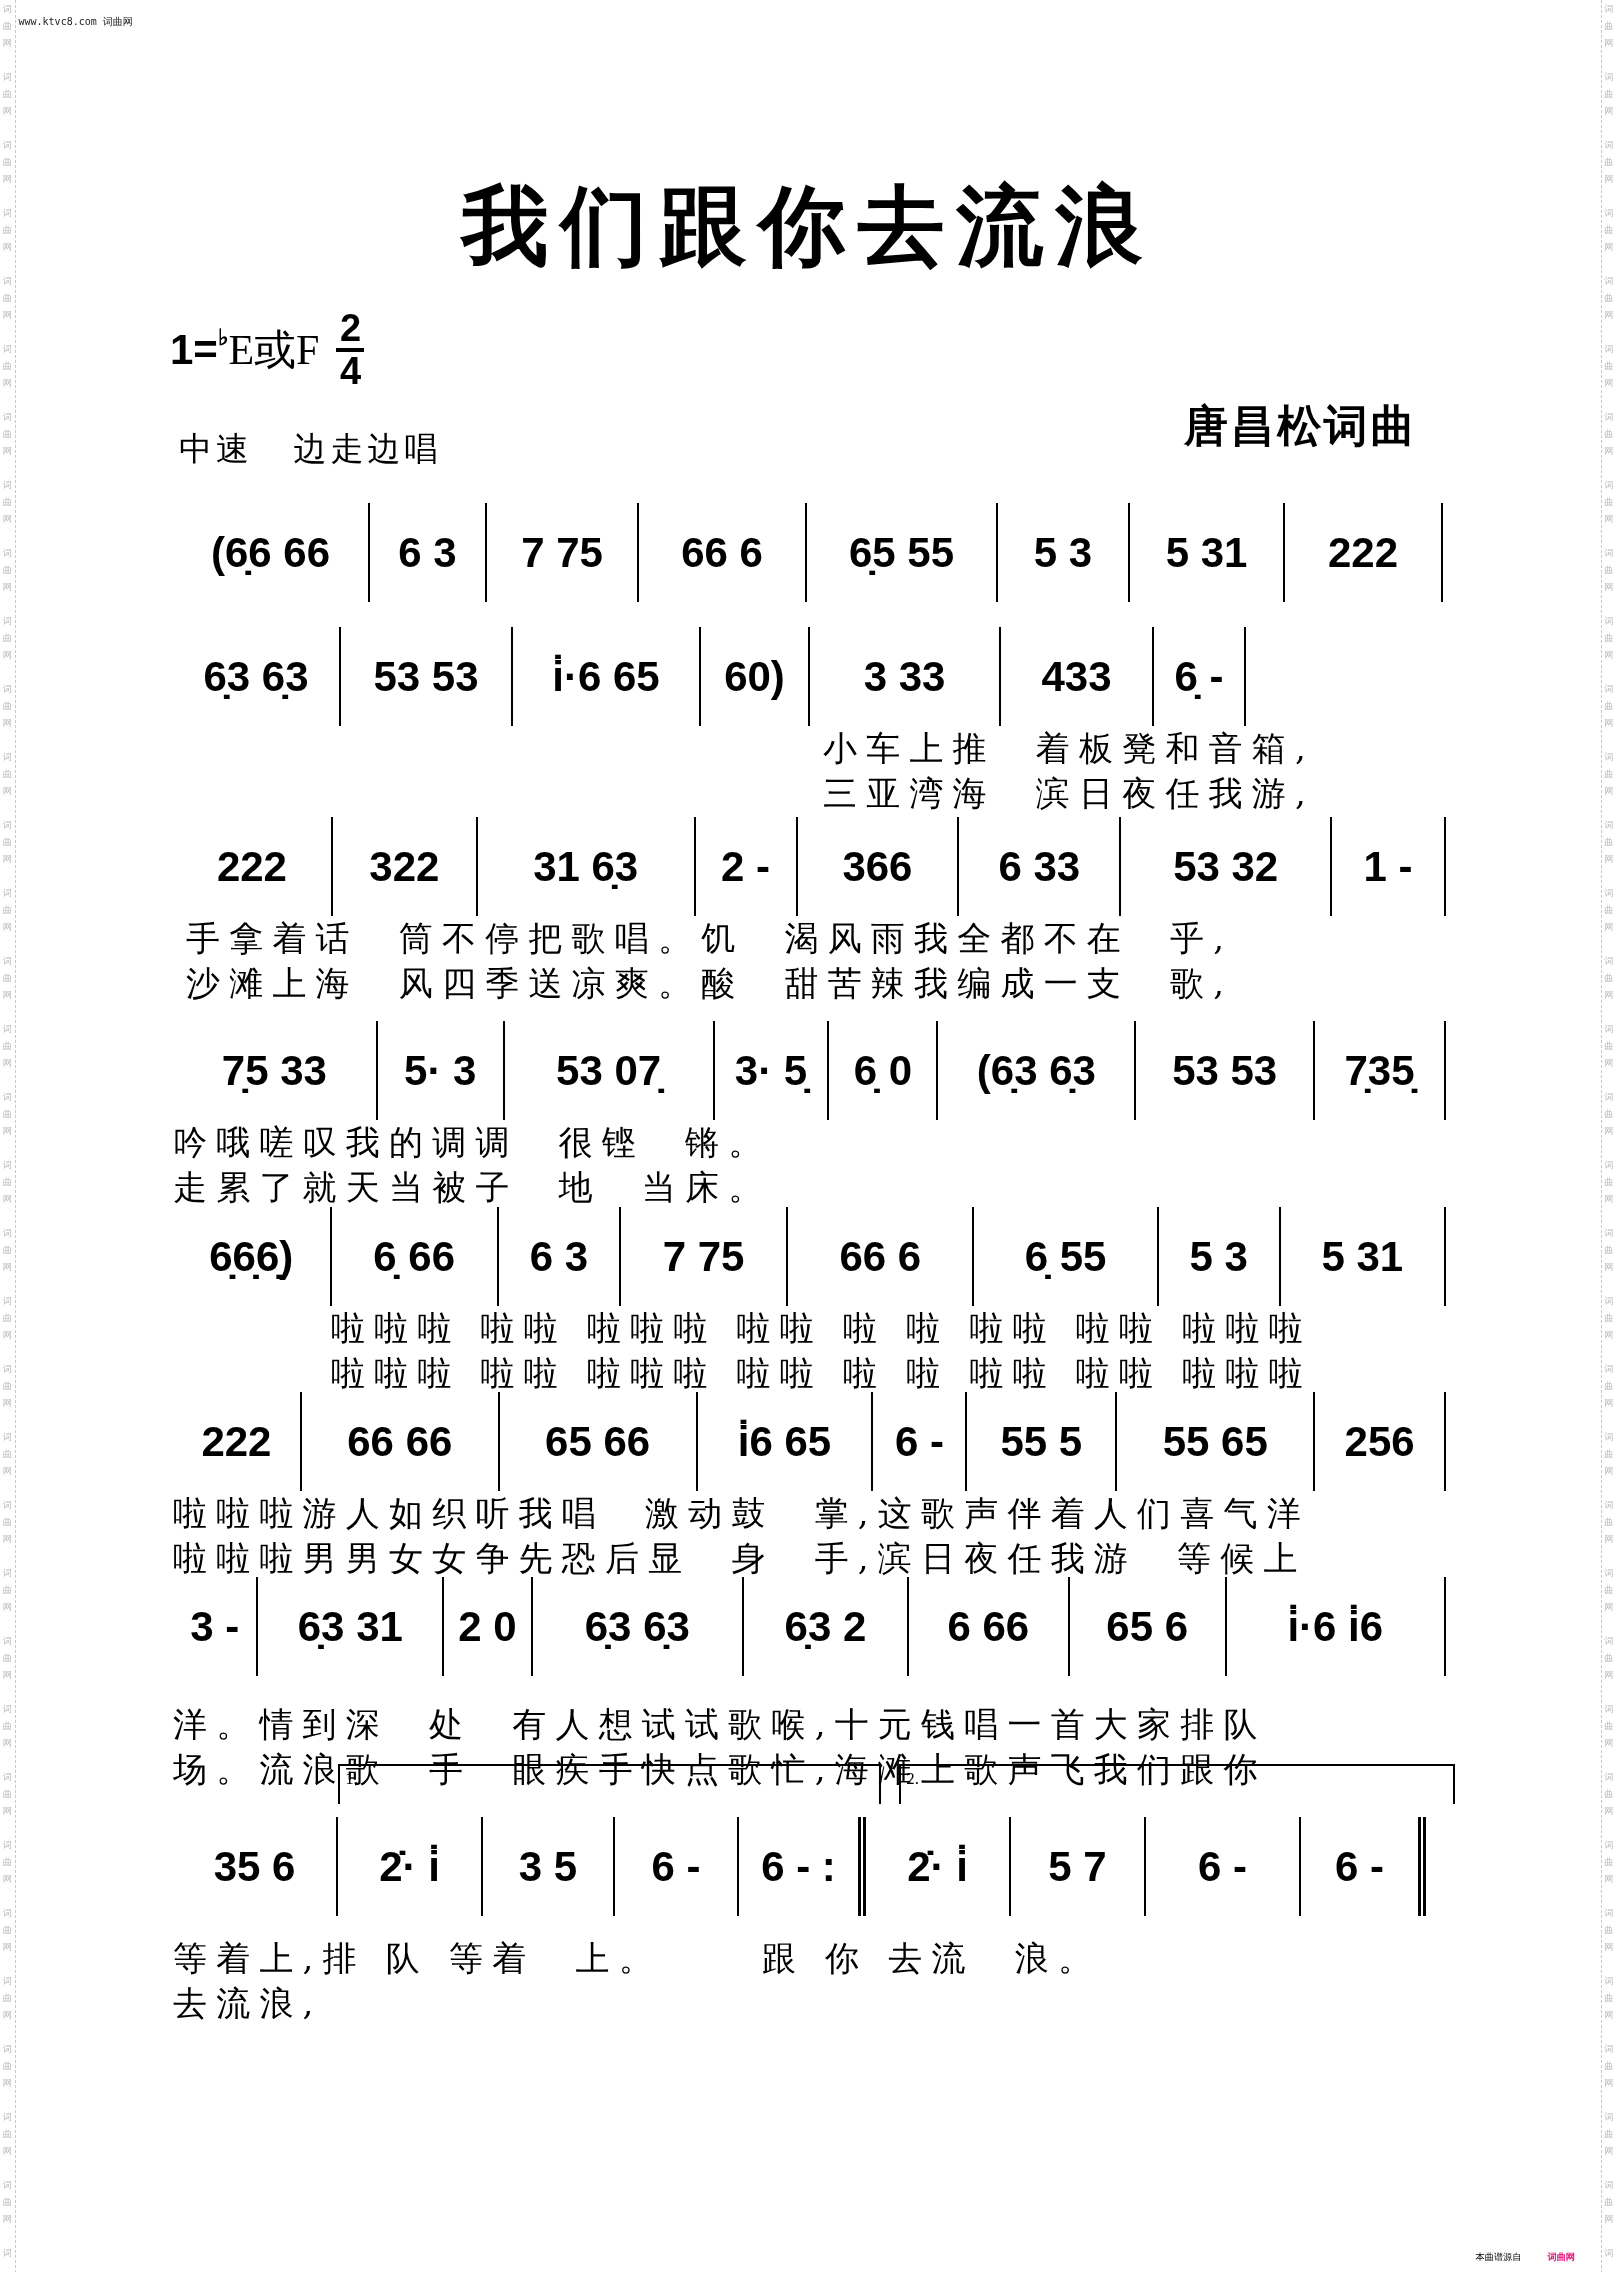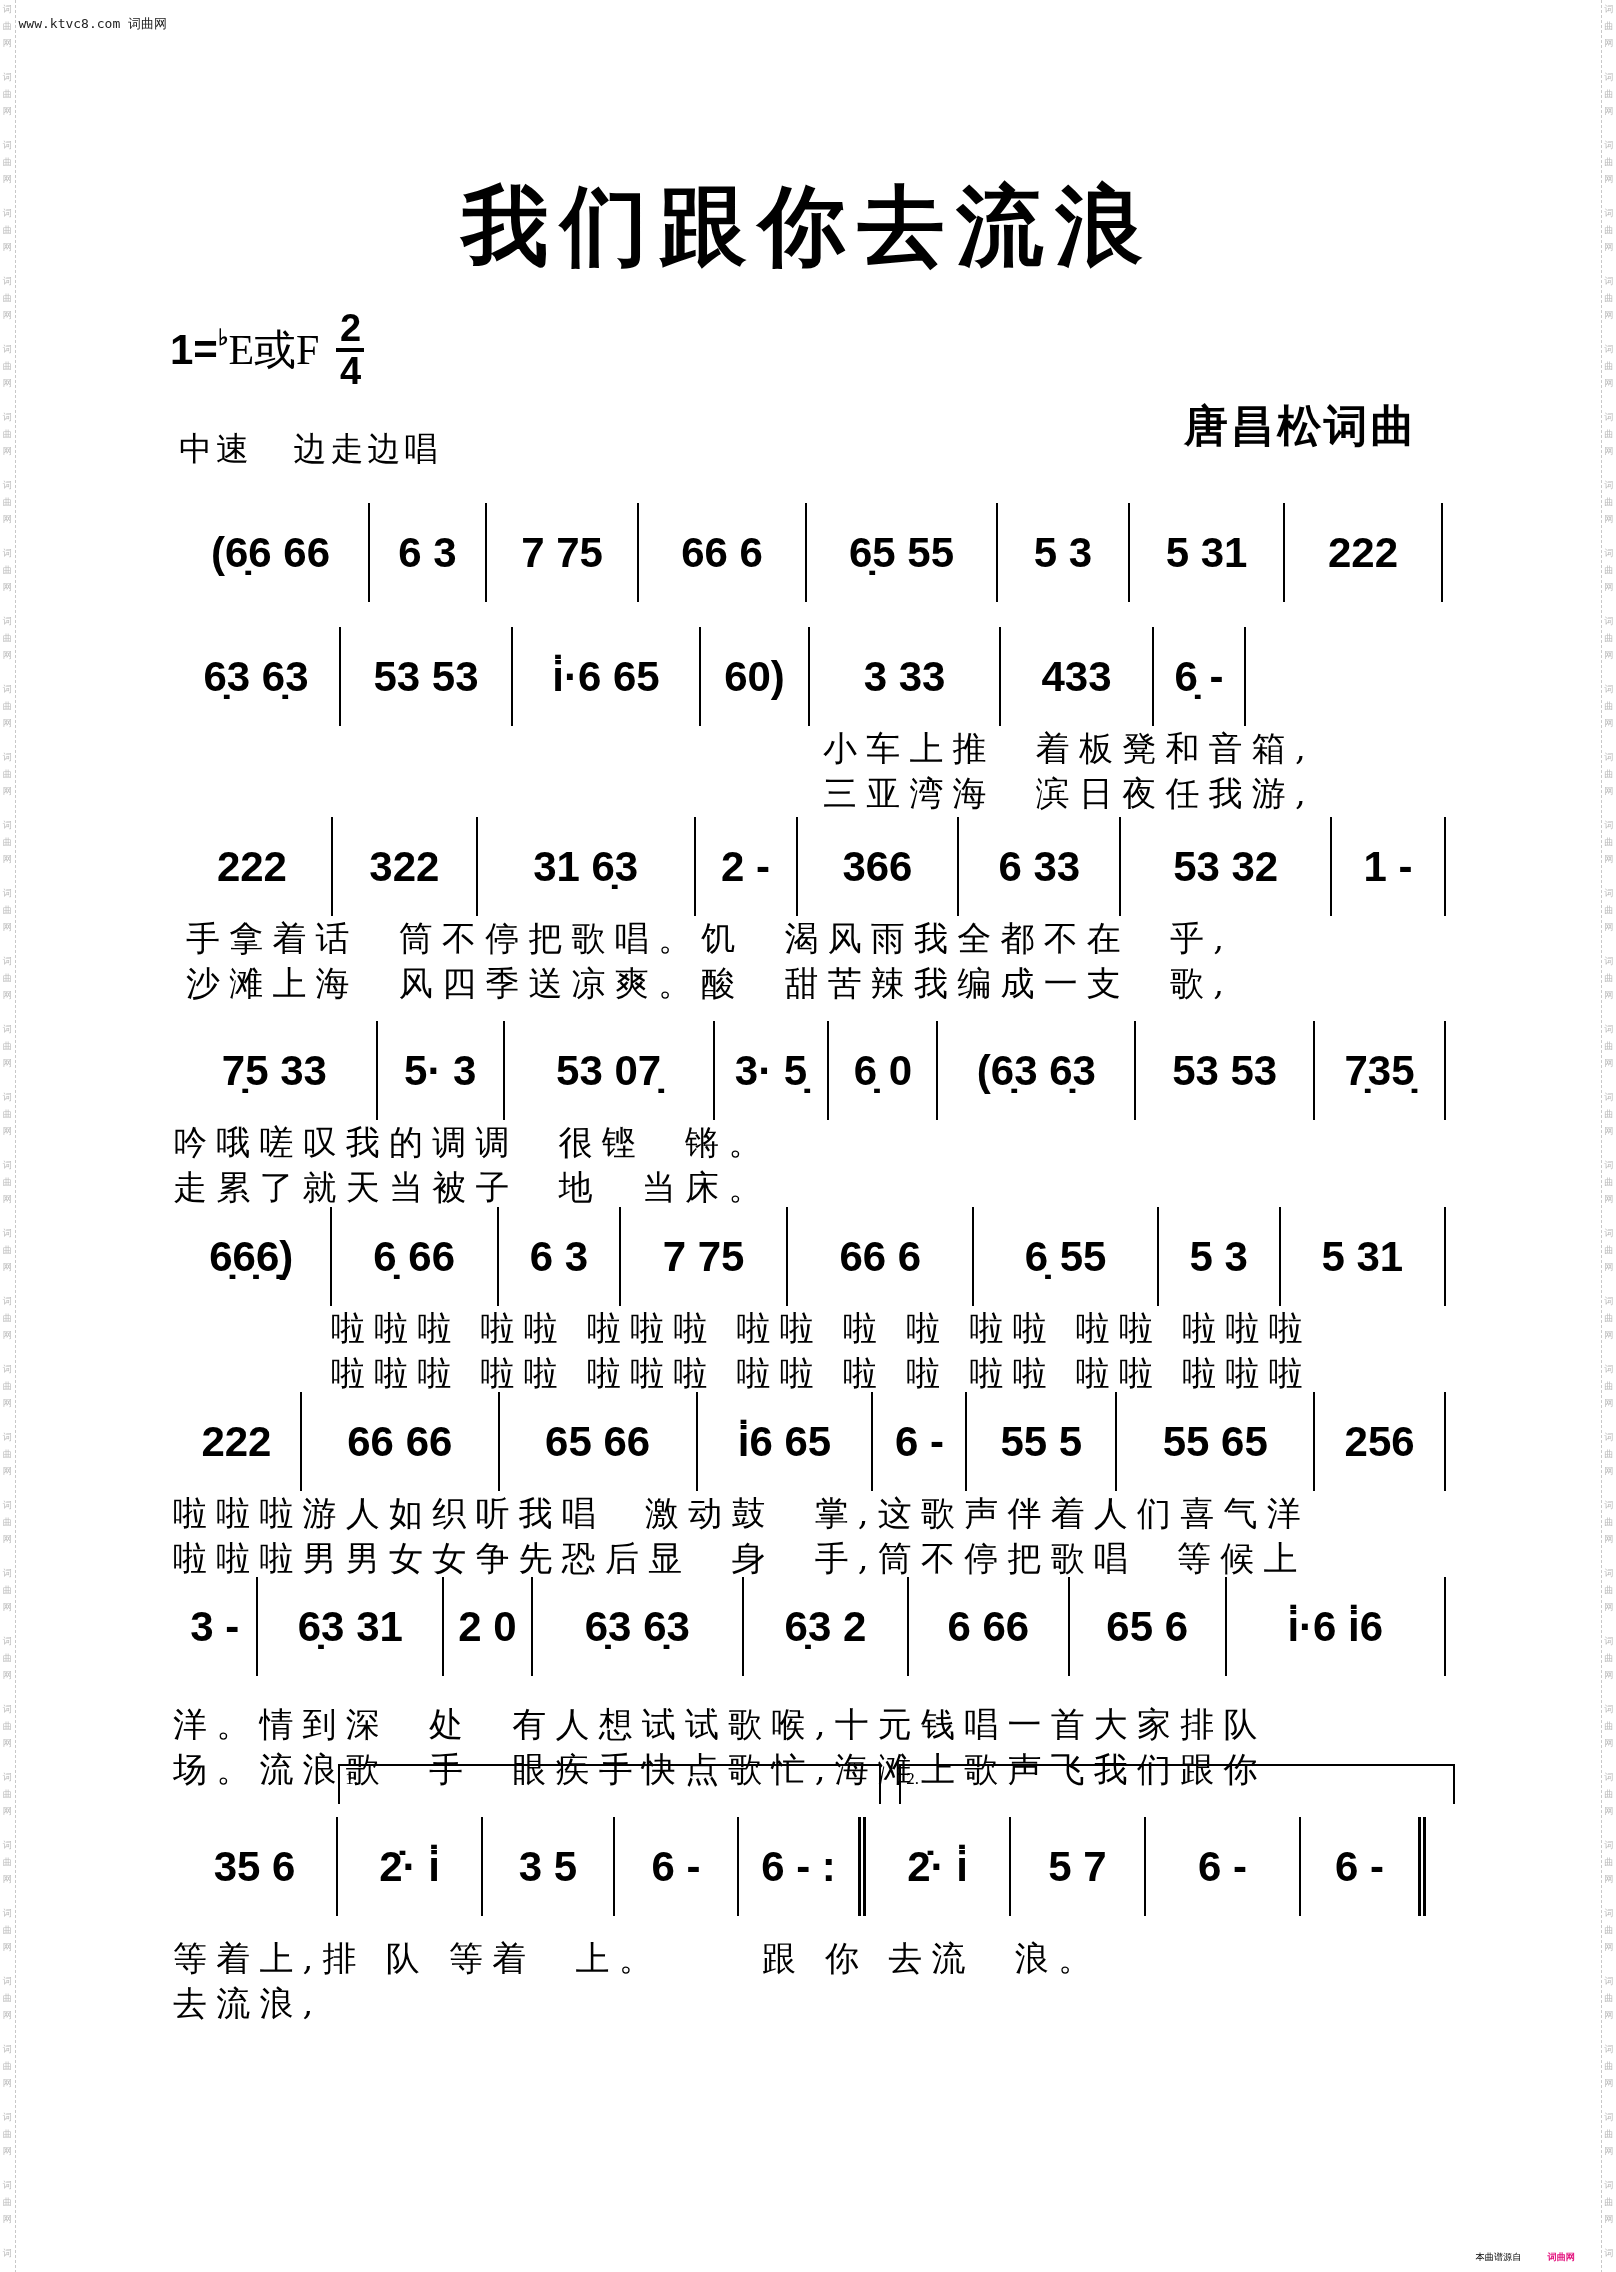--- a/index.html
+++ b/index.html
@@ -3,21 +3,21 @@
 <meta charset="utf-8">
 <style>
   html,body{margin:0;padding:0;background:#fff;}
   body{width:1616px;height:2273px;position:relative;overflow:hidden;
        font-family:"DejaVu Sans","Liberation Sans",sans-serif;color:#000;}
   .wm-col{position:absolute;top:0;bottom:0;width:14.5px;border-right:1.3px dashed #c8c8c8;
           font-size:9.2px;color:#bbb;line-height:17px;text-align:center;overflow:hidden;
           font-family:"DejaVu Sans",sans-serif;}
   .wm-col.left{left:0;}
   .wm-col.right{right:0;border-right:none;border-left:1.3px dashed #c8c8c8;}
-  .site-tag{position:absolute;left:18.5px;top:14.5px;font-size:13px;color:#222;
+  .site-tag{position:absolute;left:18.5px;top:14.5px;font-size:10px;color:#222;
             font-family:"DejaVu Sans Mono",monospace;}
   .title{position:absolute;left:0;right:0;top:168px;text-align:center;font-size:87px;
          letter-spacing:12px;font-family:"DejaVu Serif","Liberation Serif",serif;font-weight:bold;}
   .key{position:absolute;left:170px;top:310px;font-size:42px;font-weight:bold;
        font-family:"Liberation Sans",sans-serif;display:flex;align-items:center;}
   .key .flat{font-size:22.4px;vertical-align:top;position:relative;top:-12px;}
   .key .keyname{font-family:"Liberation Serif",serif;font-weight:normal;}
   .timesig{display:inline-flex;flex-direction:column;align-items:center;margin-left:17px;
            font-size:38px;line-height:37px;}
   .timesig .bar{width:28px;height:3.3px;background:#000;margin:1.3px 0;}
@@ -413,21 +413,21 @@
     <div class="measure" style="width:129px">222</div>
     <div class="measure" style="width:198px">66  66</div>
     <div class="measure" style="width:198px">65  66</div>
     <div class="measure" style="width:176px">i̇6  65</div>
     <div class="measure" style="width:94px">6  -</div>
     <div class="measure" style="width:150px">55  5</div>
     <div class="measure" style="width:198px">55  65</div>
     <div class="measure" style="width:131px">256</div>
   </div>
   <div class="lyr" style="left:0px">啦啦啦游人如织听我唱  激动鼓  掌,这歌声伴着人们喜气洋</div>
-  <div class="lyr" style="left:0px">啦啦啦男男女女争先恐后显  身  手,筒不停把歌唱  等候上</div>
+  <div class="lyr" style="left:0px">啦啦啦男男女女争先恐后显  身  手,滨日夜任我游  等候上</div>
 </div>
 
 <div class="row" style="top:1577px">
   <div class="notes">
     <div class="measure" style="width:86px">3  -</div>
     <div class="measure" style="width:187px">6̣3  31</div>
     <div class="measure" style="width:89px">2  0</div>
     <div class="measure" style="width:213px">6̣3  6̣3</div>
     <div class="measure" style="width:166px">6̣3  2</div>
     <div class="measure" style="width:162px">6  66</div>

